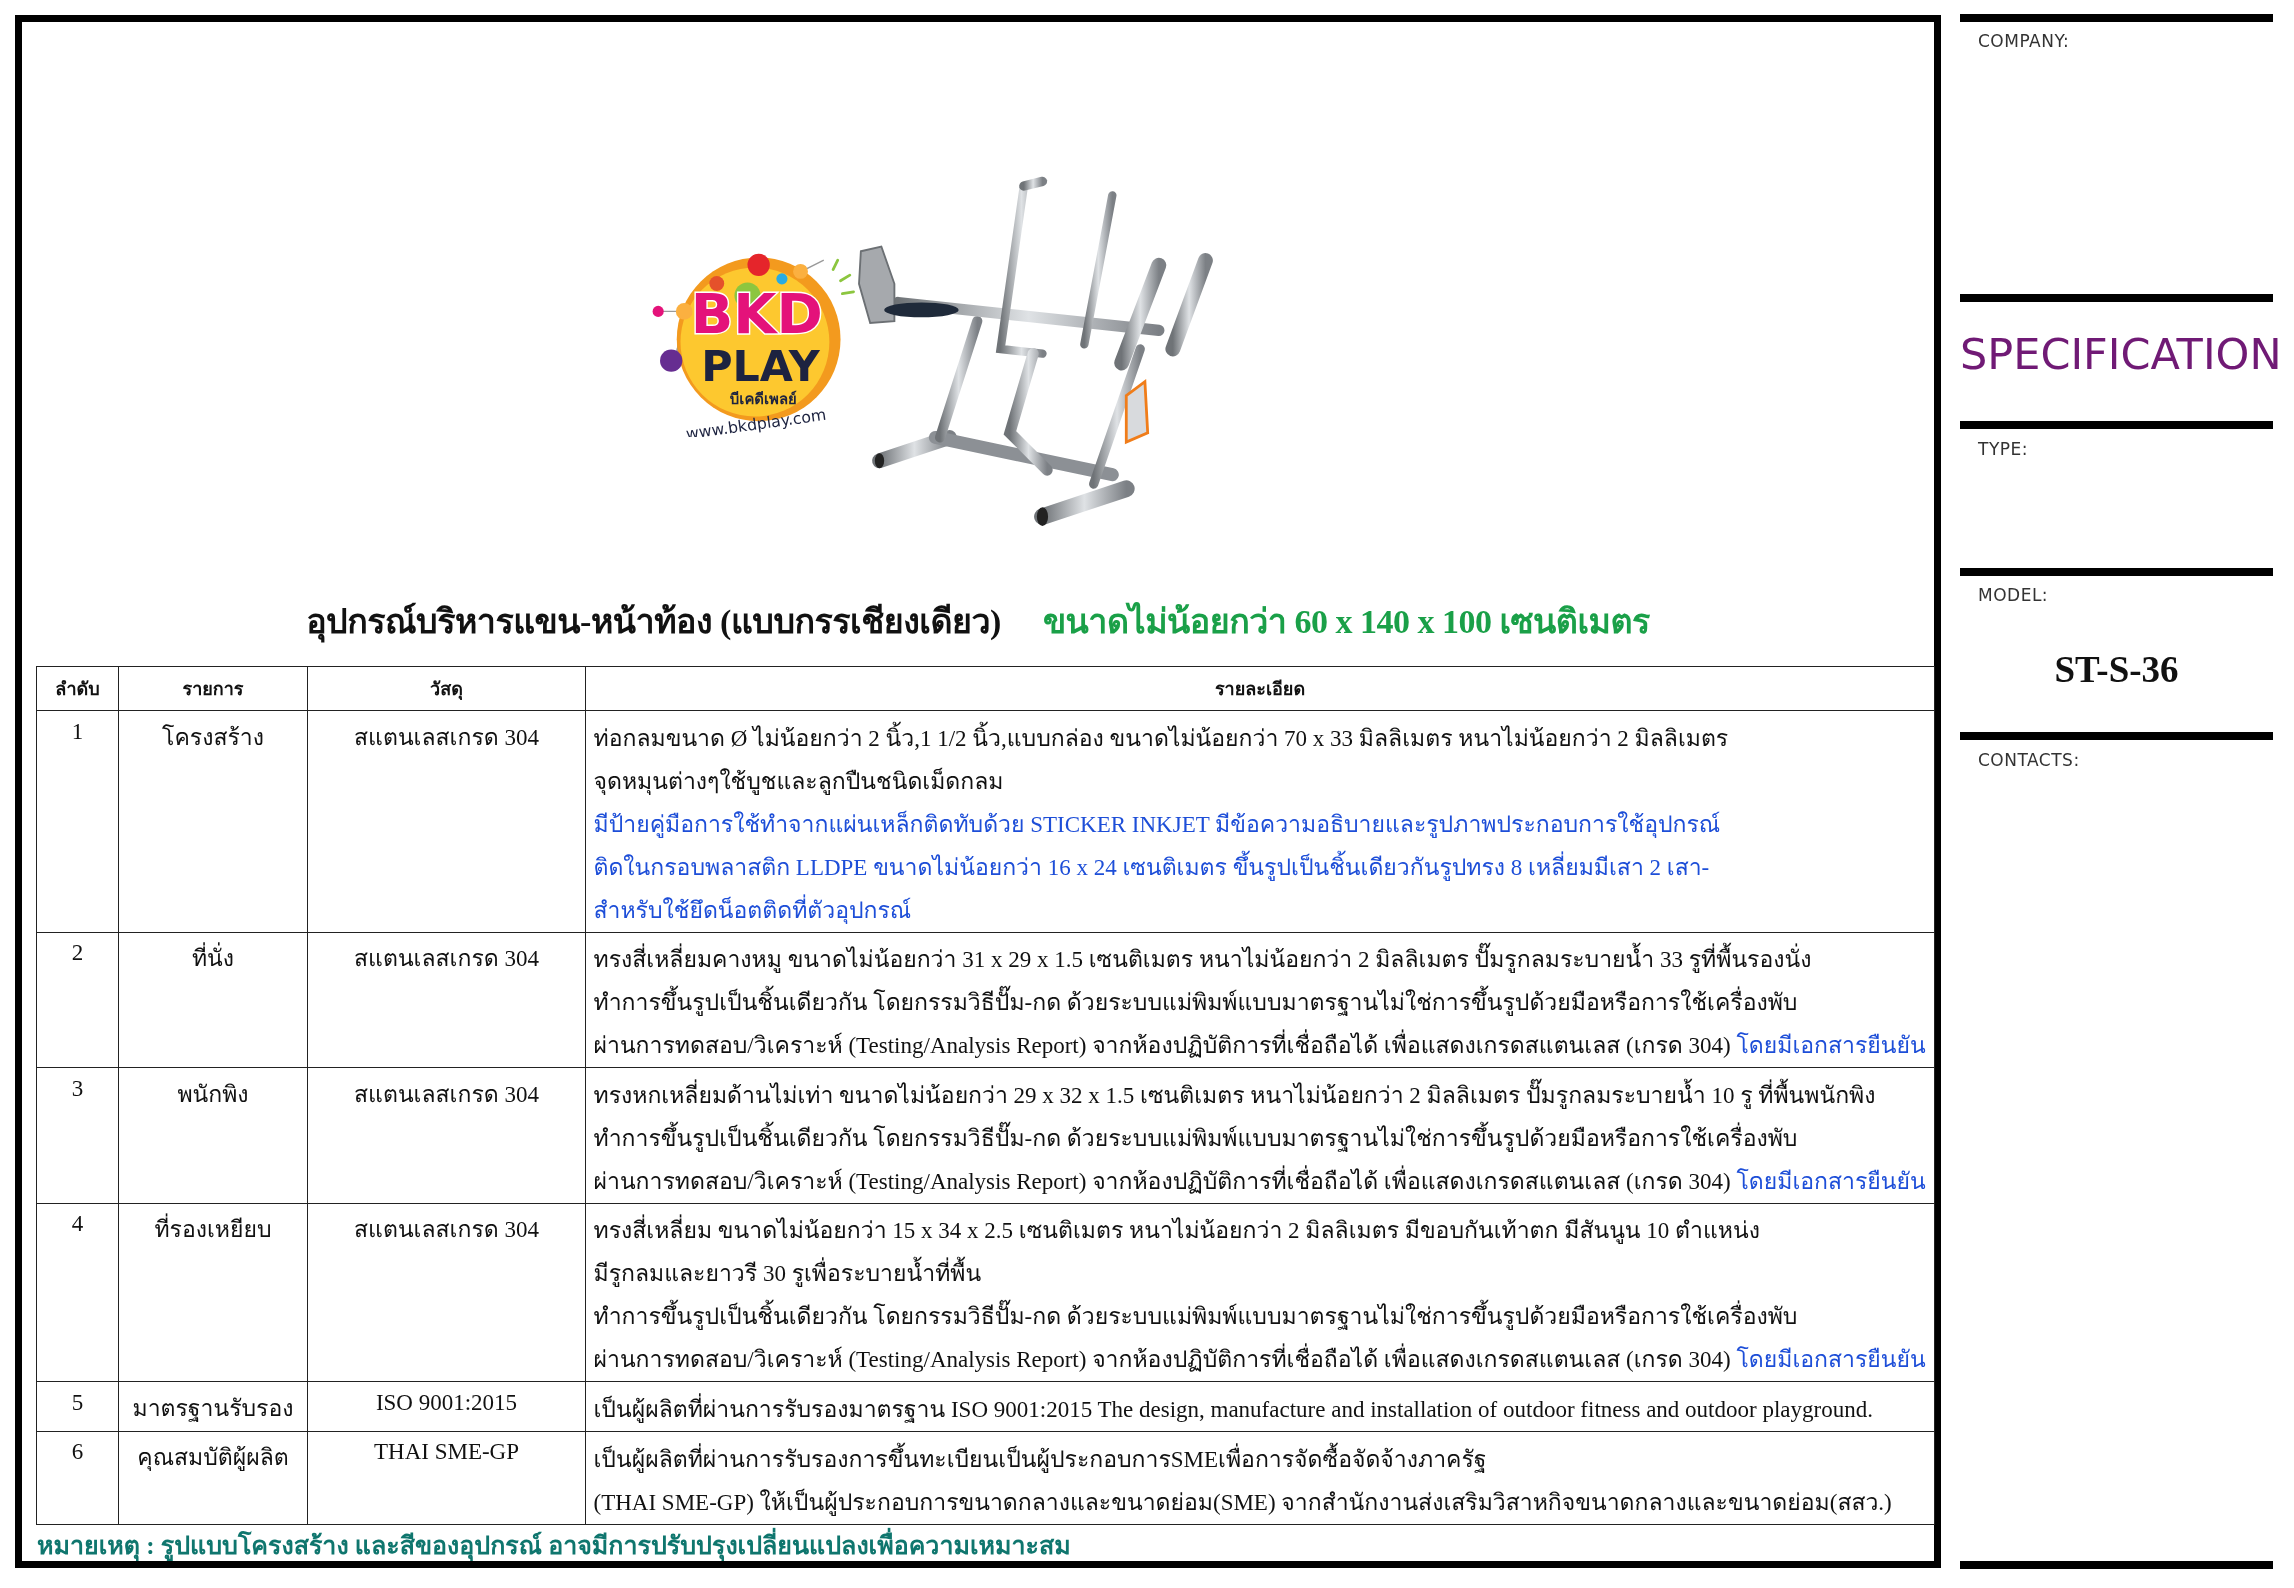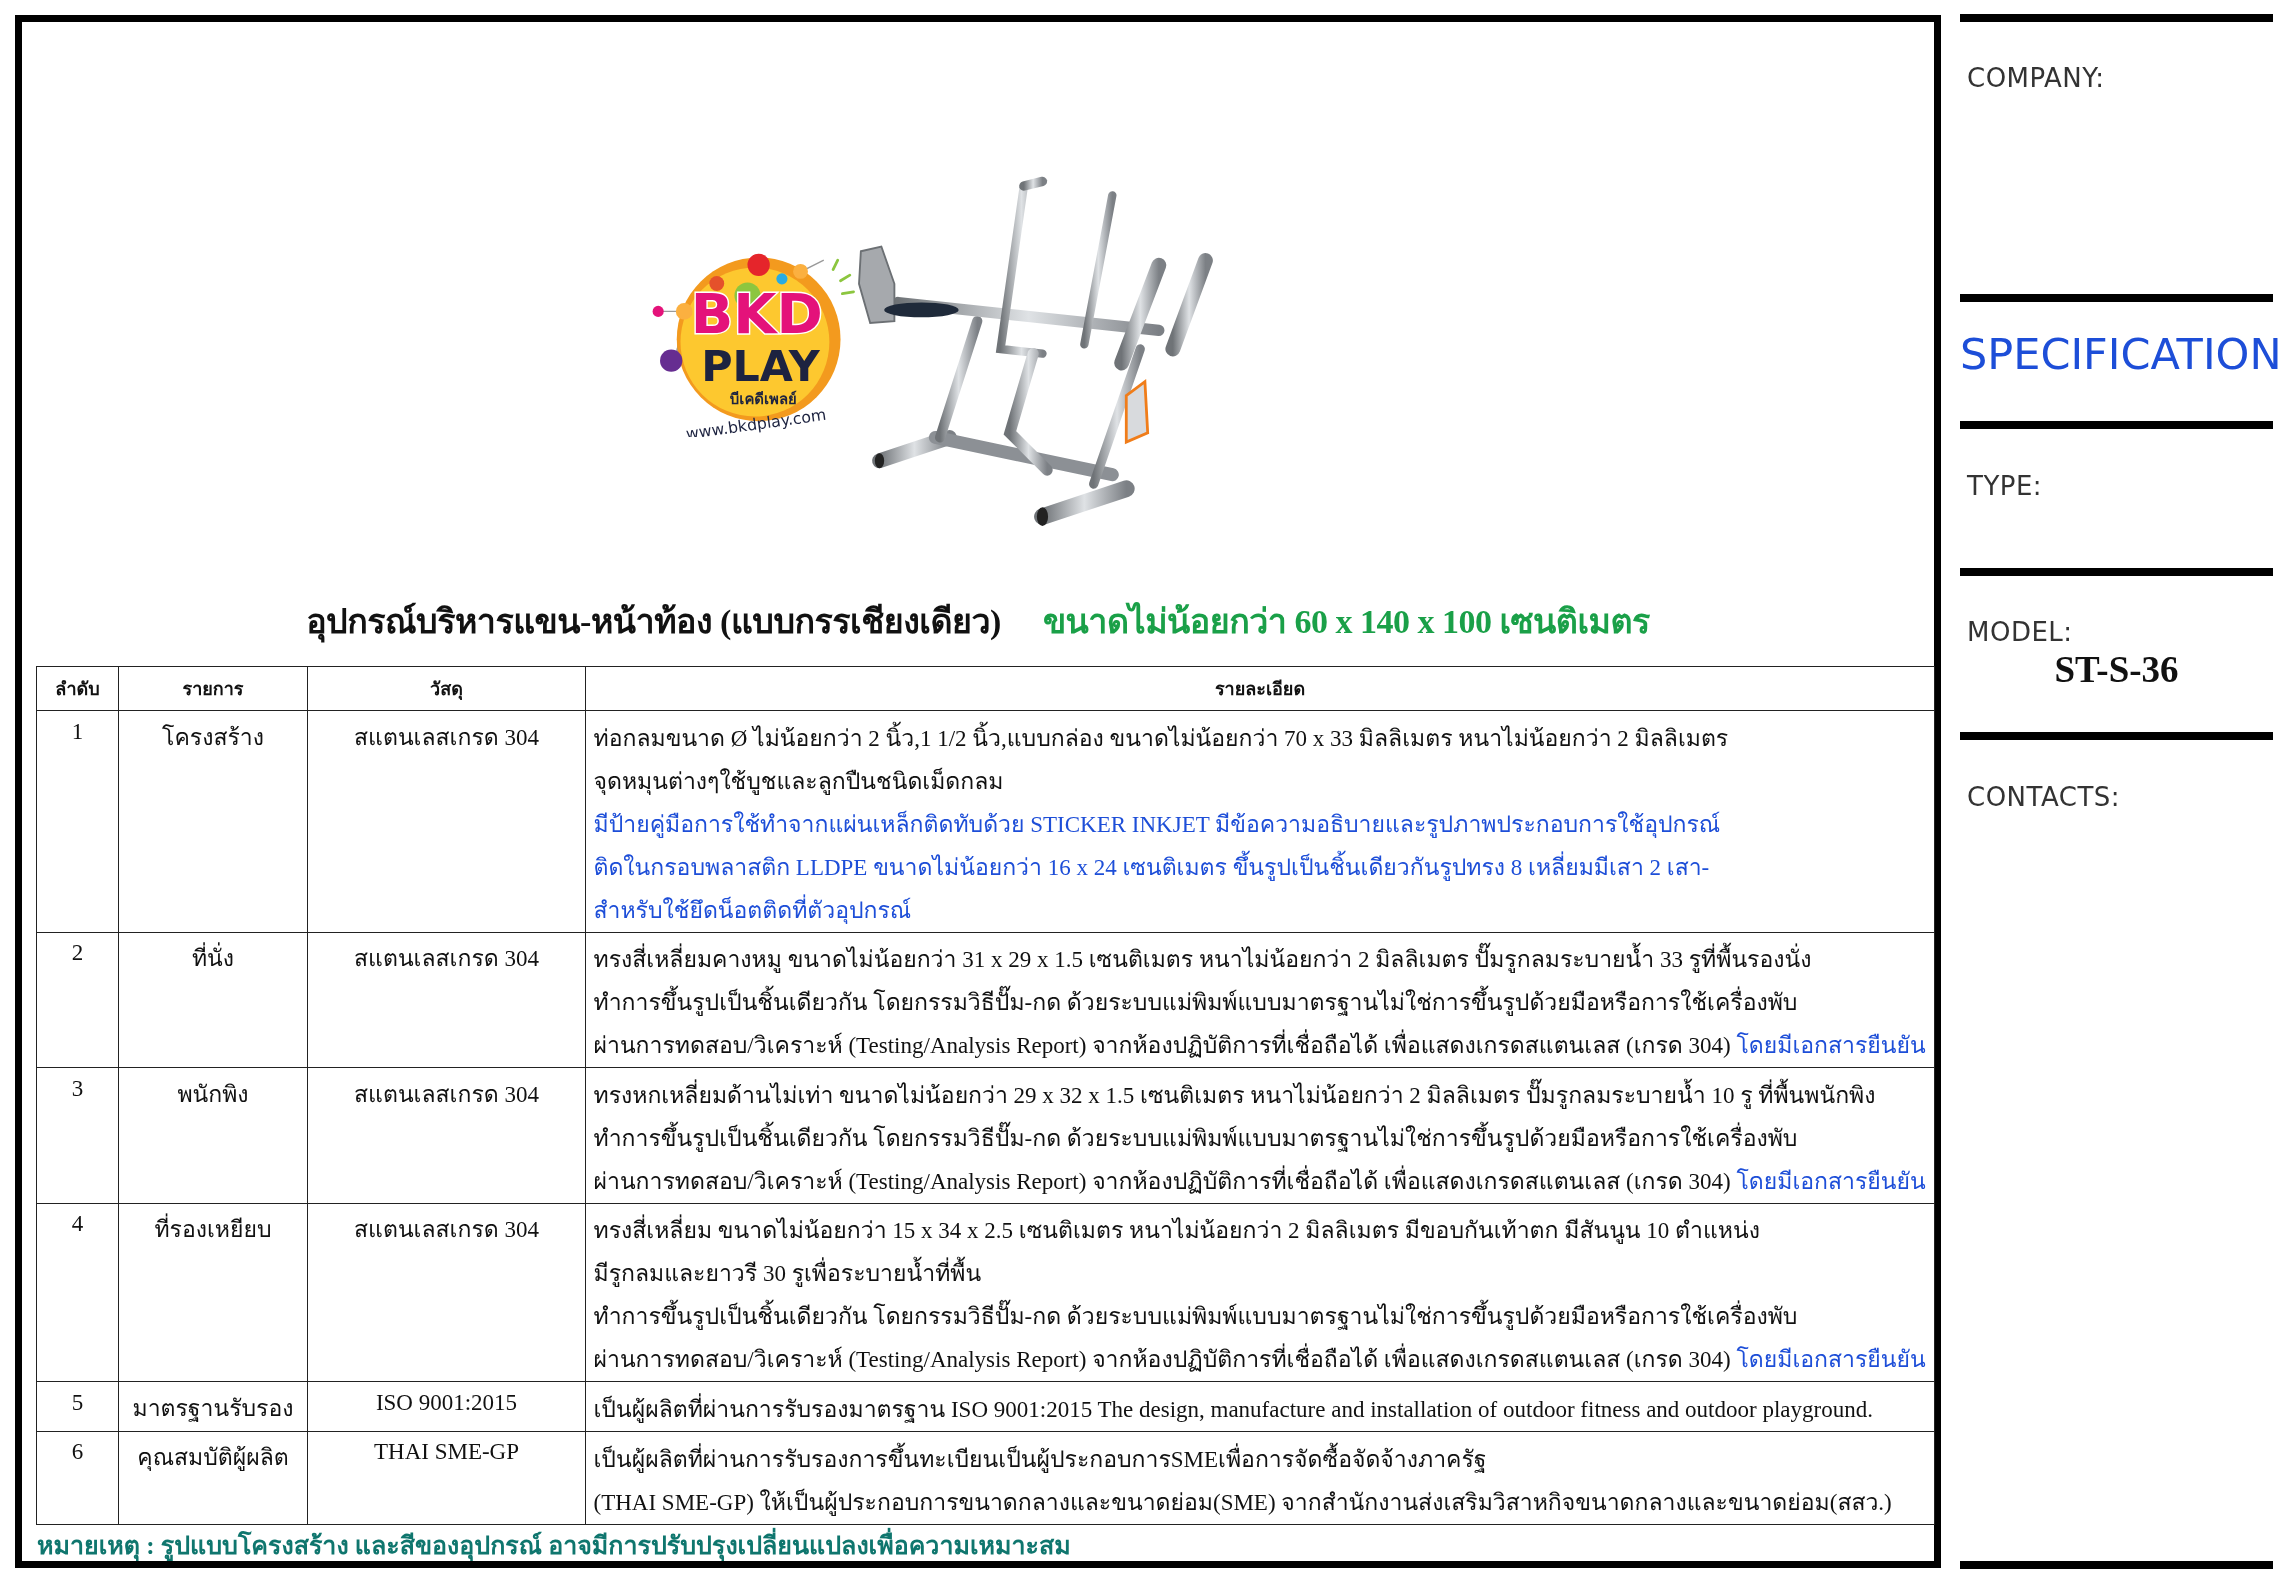--- a/index.html
+++ b/index.html
@@ -13,22 +13,22 @@
   table.spec { position:absolute; left:14px; top:644px; width:1898px; border-collapse:collapse; font-size:23px; table-layout:fixed; }
   table.spec th, table.spec td { border:1.9px solid #222; vertical-align:top; padding:0 5.6px; }
   table.spec th { height:43px; font-weight:bold; font-size:18px; text-align:center; vertical-align:middle; }
   table.spec td.c { text-align:center; padding-top:7.5px; }
   table.spec td.d { padding-top:5.6px; padding-left:7.5px; }
   .line { display:block; line-height:43px; white-space:nowrap; }
   .green-t { color:#1d4ed8; }
   .note { position:absolute; left:15px; top:1503px; font-size:25px; font-weight:bold; color:#0f766e; white-space:nowrap; }
   .side { position:absolute; left:1960px; top:14px; width:313px; height:1557px; }
   .rule { position:absolute; left:0; width:313px; height:8.4px; background:#000; }
-  .side-label { position:absolute; left:7px; font-family:"DejaVu Sans", sans-serif; font-size:26px; color:#333; letter-spacing:0.5px;margin-top:32px; }
-  .spec-title { position:absolute; left:0; top:315px; font-family:"DejaVu Sans", sans-serif; font-size:43px; color:#1d4ed8; letter-spacing:0px; }
+  .side-label { position:absolute; left:18px; font-family:"DejaVu Sans", sans-serif; font-size:17px; color:#333; letter-spacing:0.5px; }
+  .spec-title { position:absolute; left:0; top:315px; font-family:"DejaVu Sans", sans-serif; font-size:43px; color:#701a75; letter-spacing:0px; }
   .model-value { position:absolute; left:0; width:313px; top:634px; text-align:center; font-weight:bold; font-size:37px; }
 </style>
 </head>
 <body>
 
 <div class="frame">
 
   <div class="product-area">
 
     <svg class="logo" viewBox="0 0 230 230">

